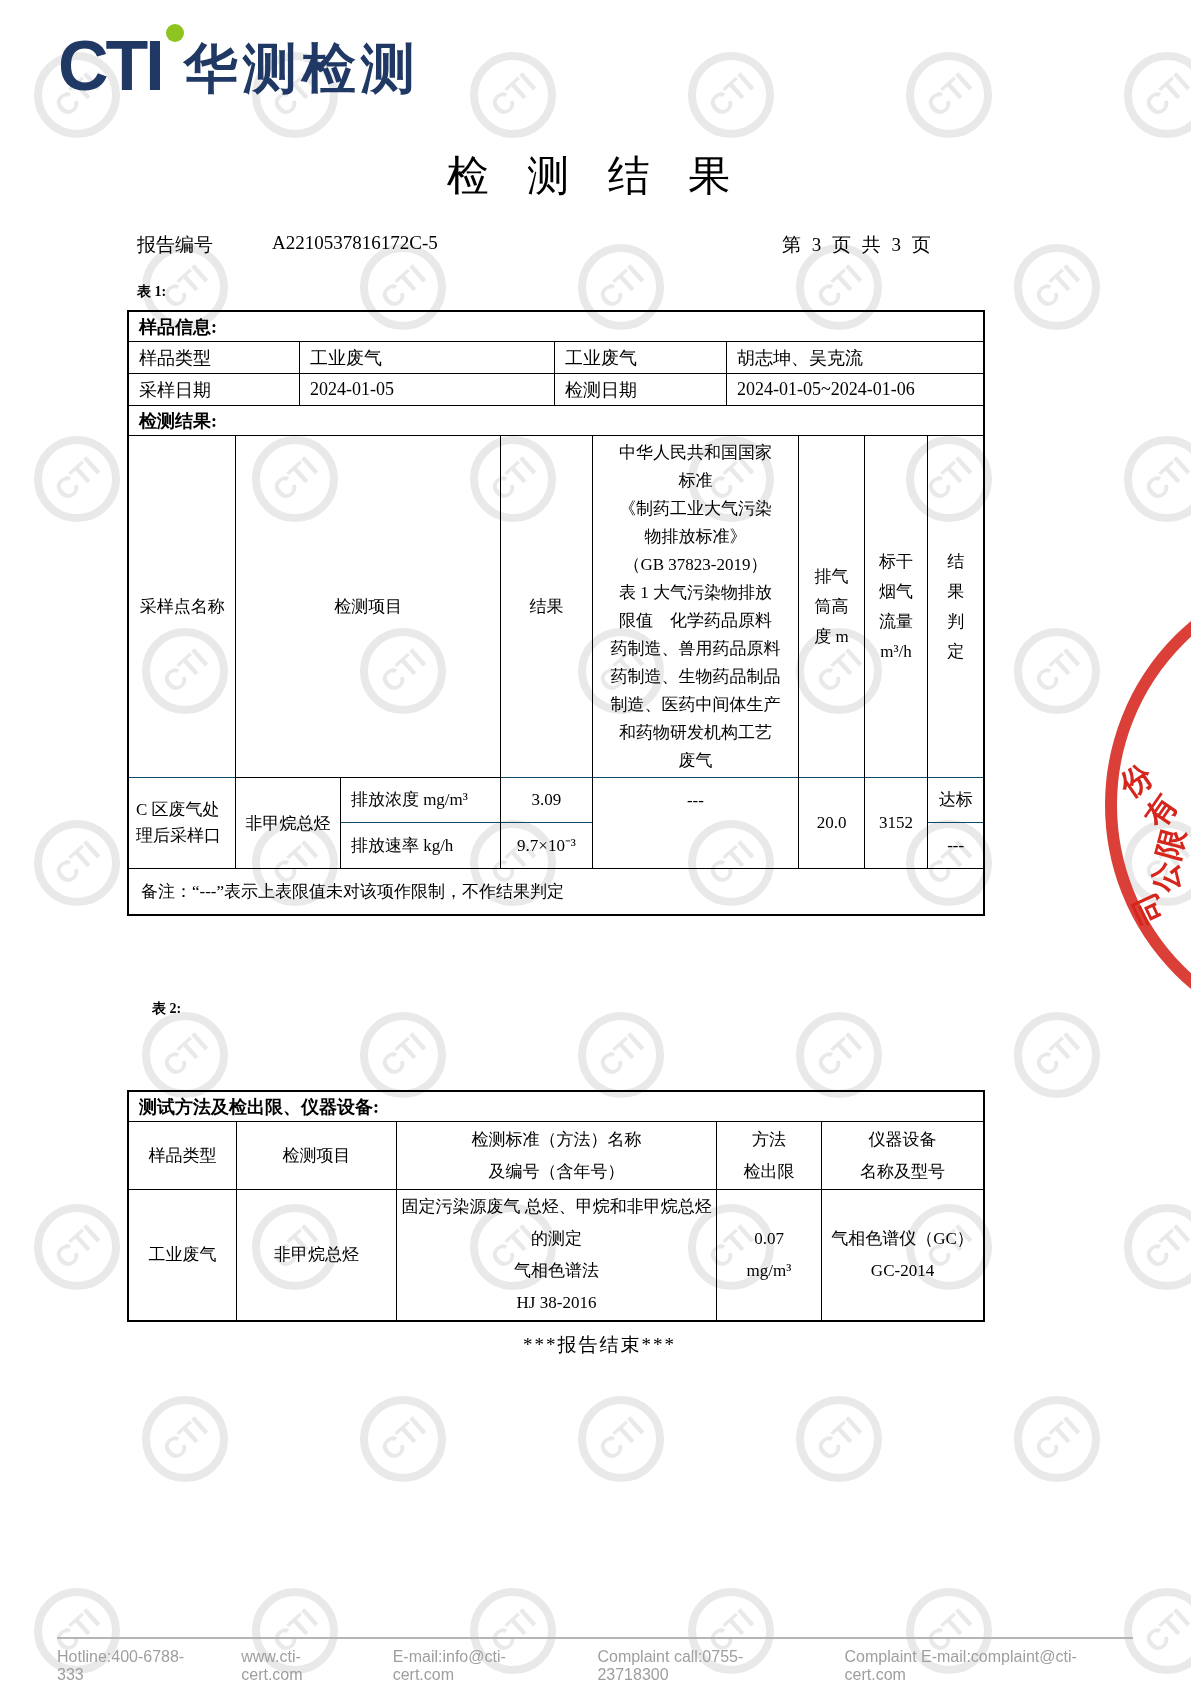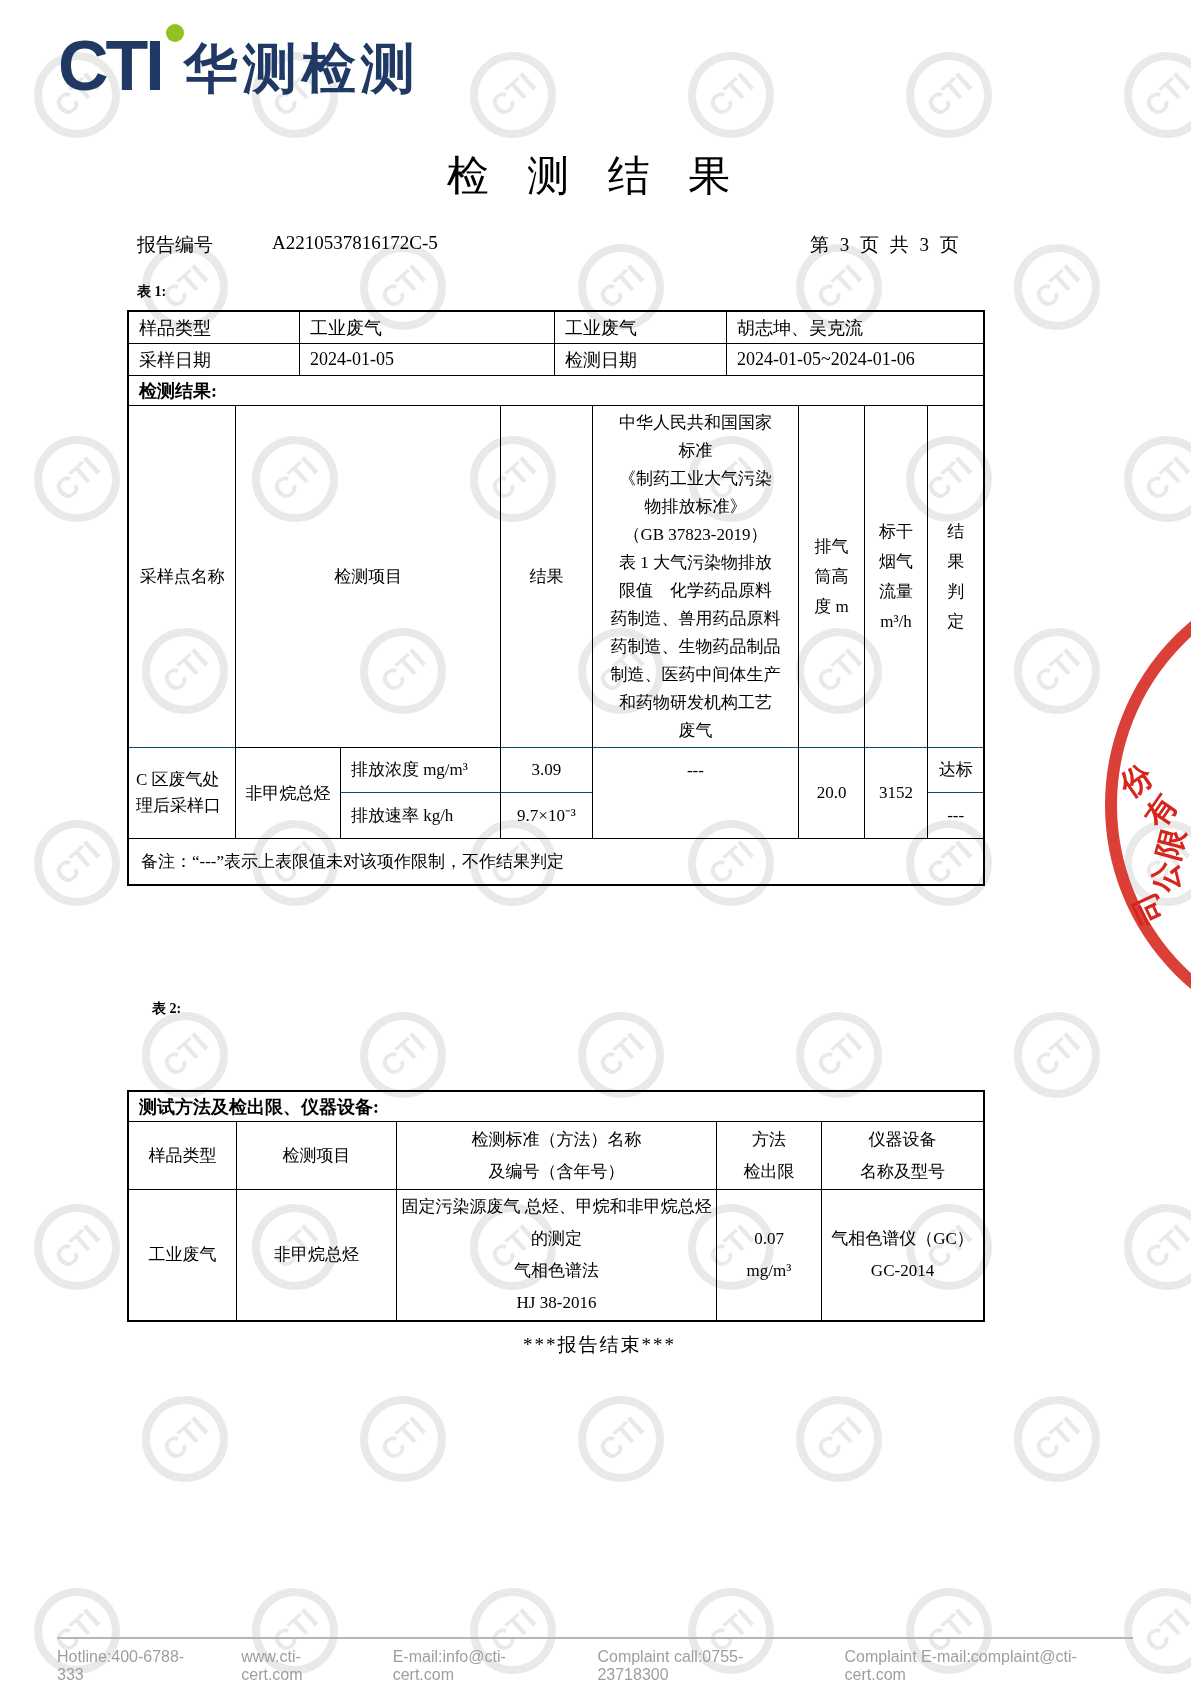--- a/index.html
+++ b/index.html
@@ -33,21 +33,21 @@
     line-height:56px; color:#203864; margin-left:22px; letter-spacing:5px;
   }
   
   .doc-title {
     position:absolute; top:148px; left:0; width:100%; text-align:center;
     font-size:42px; font-weight:500; letter-spacing:14px;
   }
   .report-line { position:absolute; top:232px; left:0; width:100%; font-size:19px; }
   .report-label { position:absolute; left:137px; }
   .report-number { position:absolute; left:272px; }
-  .page-info { position:absolute; left:810px; letter-spacing:3px; }
+  .page-info { position:absolute; left:782px; letter-spacing:3px; }
   
   .tbl { position:absolute; left:127px; width:858px; border:2px solid #000; background:transparent; }
   .caption { position:absolute; font-size:14px; font-weight:bold; }
   .section-hdr {
     height:30px; display:flex; align-items:center; padding-left:10px;
     font-weight:bold; font-size:18px; border-bottom:1px solid #000;
   }
   .row4 { display:flex; height:32px; border-bottom:1px solid #000; font-size:18px; }
   .row4 > div { display:flex; align-items:center; padding-left:10px; border-right:1px solid #000; }
   .row4 > div:last-child { border-right:none; }
@@ -275,20 +275,21 @@
 
     <div class="report-line">
       <span class="report-label">报告编号</span>
       <span class="report-number">A2210537816172C-5</span>
       <span class="page-info">第 3 页 共 3 页</span>
     </div>
 
     <div class="caption" style="left:137px; top:283px;">表 1:</div>
 
     <div class="tbl" style="top:310px;">
+      <div class="section-hdr">样品信息:</div>
 
       <div class="row4">
         <div class="w-k1">样品类型</div>
         <div class="w-v1">工业废气</div>
         <div class="w-k2">工业废气</div>
         <div class="w-v2">胡志坤、吴克流</div>
       </div>
       <div class="row4">
         <div class="w-k1">采样日期</div>
         <div class="w-v1">2024-01-05</div>

